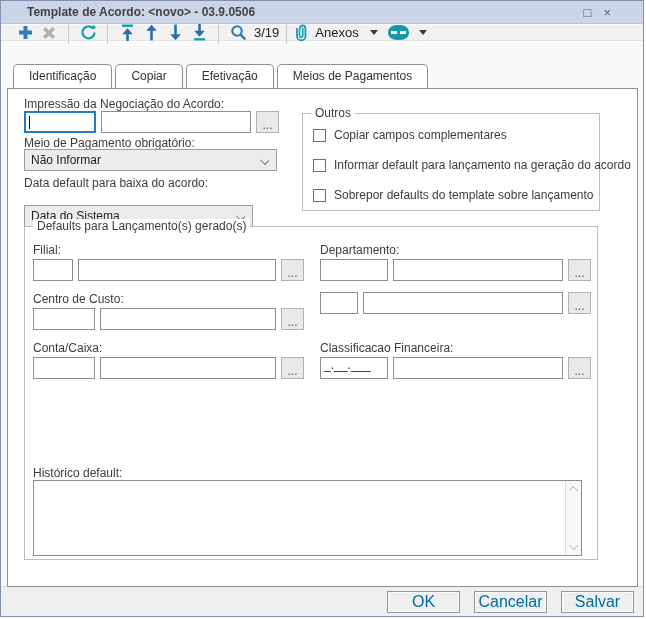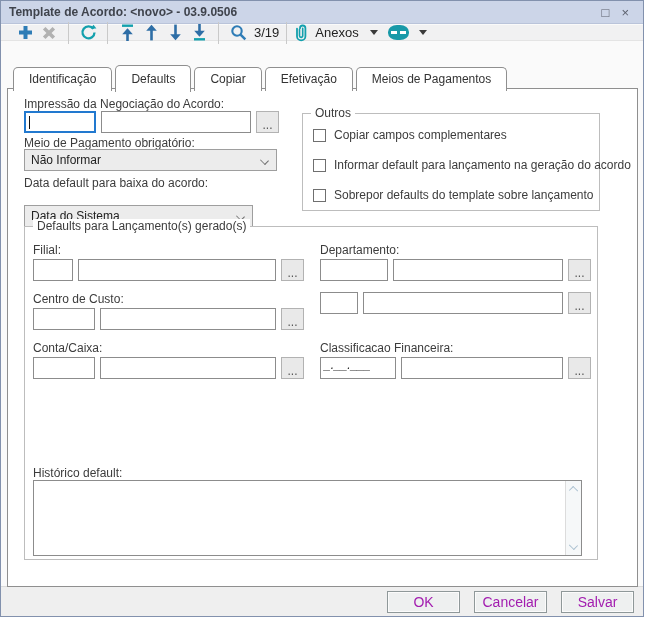--- a/index.html
+++ b/index.html
@@ -4,21 +4,21 @@
 <style>
   * { box-sizing: border-box; margin: 0; padding: 0; }
   html,body { width:646px; height:619px; }
   body { font-family: "Liberation Sans", sans-serif; background:#fff; }
 
   .window { position:relative; width:644px; height:617px; border:1px solid #8291ad;
             background:#fafafa; overflow:hidden; }
 
   
   .titlebar { position:absolute; top:0; left:0; right:0; height:23px; background:#ccd5e8;
-              border-bottom:1px solid #bac4da; display:flex; align-items:center; padding:0 8px; }
+              border-bottom:1px solid #bac4da; display:flex; align-items:center; padding:0 26px; }
   .titlebar .title { font-size:12px; font-weight:bold; color:#3f434c; }
   .tb-btns { margin-left:auto; display:flex; align-items:center; gap:12px; padding-right:6px; }
   .tb-btn { font-size:13px; color:#5c616e; cursor:default; line-height:1; }
 
   
   .toolbar { position:absolute; top:24px; left:0; right:0; height:16px; background:#f1f1f2;
              border-bottom:1px solid #e4e4e4; display:flex; align-items:center; padding:0 12px; }
   .tool-btn { display:flex; align-items:center; justify-content:center; width:24px; height:24px; }
   .tool-sep { width:1px; height:22px; background:#c9c9c9; margin:0 7px; }
   .counter { font-size:13px; color:#222; margin-left:4px; }
@@ -73,38 +73,38 @@
   .fields { position:absolute; top:16px; left:8px; right:6px; display:grid;
             grid-template-columns:1fr 1fr; column-gap:16px; row-gap:11px; }
   .field .lbl { margin-bottom:2px; }
   .frow { display:flex; gap:5px; }
   .frow .inp-big { flex:1; }
   .field:nth-child(1) .inp-code { width:40px; }
   .field:nth-child(2) .inp-code { width:68px; }
   .field:nth-child(3) .inp-code { width:62px; }
   .field:nth-child(4) .inp-code { width:38px; }
   .field:nth-child(5) .inp-code { width:62px; }
-  .field:nth-child(6) .inp-code { width:76px;font-style:italic; }
+  .field:nth-child(6) .inp-code { width:68px; }
 
   #lbl-historico { position:absolute; left:8px; top:239px; }
   #historico-box { position:absolute; left:8px; top:253px; width:549px; height:76px;
                    border:1px solid #8c8c8c; background:#fff; }
   .vscroll { position:absolute; right:0; top:0; bottom:0; width:16px; background:#f6f8f9;
              border-left:1px solid #dcdcdc; }
   .vchev { position:absolute; left:4px; width:7px; height:7px; border-right:1.6px solid #a9bfcf;
            border-bottom:1.6px solid #a9bfcf; }
   .vchev.up { top:6px; transform:rotate(-135deg) scaleY(.85); }
   .vchev.dn { bottom:6px; transform:rotate(45deg) scaleY(.85); }
 
   
   .footer { position:absolute; left:0; right:0; bottom:0; height:30px; background:#efefef;
             border-top:1px solid #dadada; display:flex; align-items:center; justify-content:flex-end;
             gap:14px; padding-right:9px; }
   .btn { min-width:73px; height:22px; background:#eef0f0; border:1px solid #8f9899;
-         box-shadow:inset 0 0 0 1px #fbfbfb; font-size:14px; color:#a21caf;
+         box-shadow:inset 0 0 0 1px #fbfbfb; font-size:16px; color:#0369a1;
          display:flex; align-items:center; justify-content:center; }
 </style>
 </head>
 <body>
 
 <div class="window">
 
   <div class="titlebar">
     <span class="title">Template de Acordo: &lt;novo&gt; - 03.9.0506</span>
     <span class="tb-btns">
@@ -178,21 +178,20 @@
     <span class="tool-btn" style="margin-left:10px;width:auto">
       <span class="printer-icon">
           <span class="slot"></span>
         </span>
       <span class="chev-down" style="margin-left:10px"></span>
     </span>
   </div>
 
   <div class="tabstrip">
     <div class="tab">Identificação</div>
-    <div class="tab active">Defaults</div>
     <div class="tab">Copiar</div>
     <div class="tab">Efetivação</div>
     <div class="tab">Meios de Pagamentos</div>
   </div>
 
   <div class="panel">
 
     <div id="lbl-impressao" class="lbl">Impressão da Negociação do Acordo:</div>
     <div id="row-impressao">
       <div class="inp inp-focus" style="width:72px">

